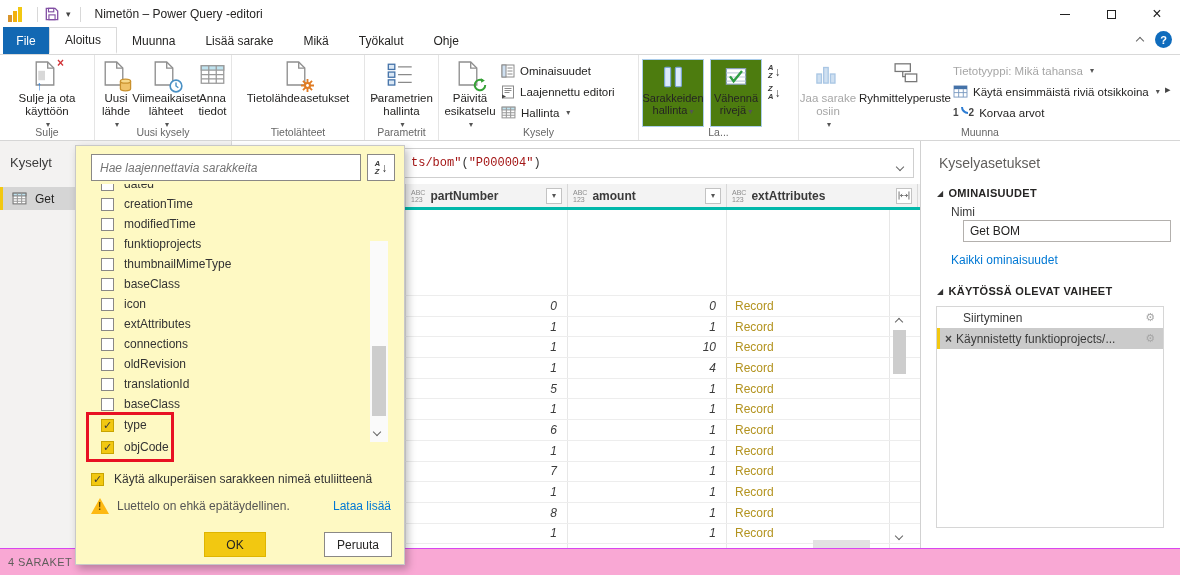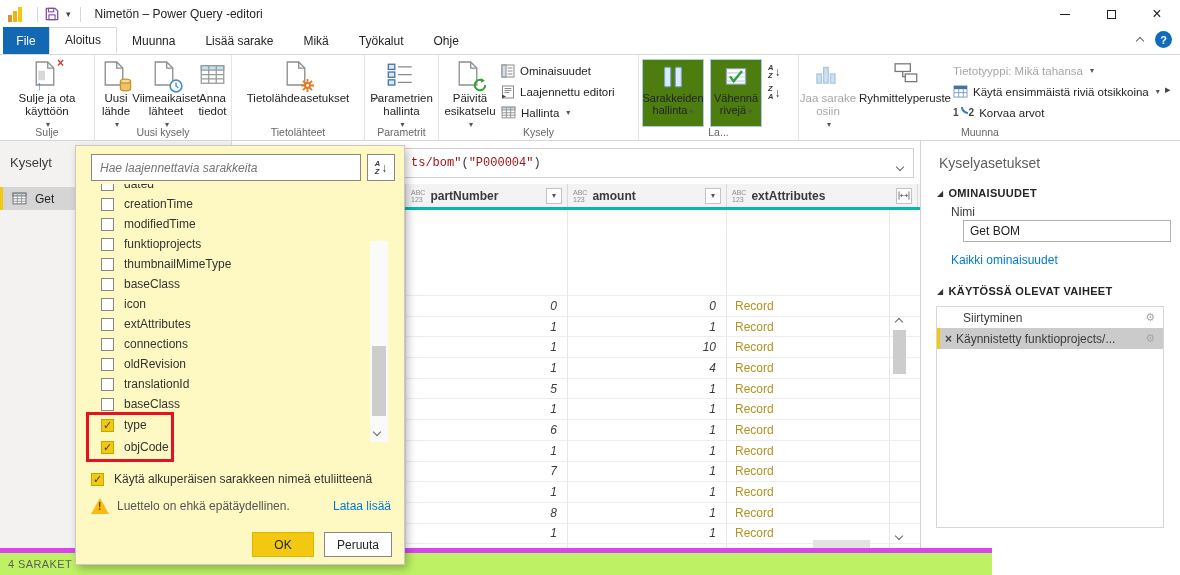--- a/index.html
+++ b/index.html
@@ -106,21 +106,21 @@
   .sp-link{position:absolute;left:30px;top:112px;color:#0078d4;}
   .stepsbox{position:absolute;left:15px;top:165px;width:228px;height:222px;border:1px solid #d6d6d6;background:#fff;overflow:hidden;}
   .step{height:21px;display:flex;align-items:center;padding-left:26px;position:relative;color:#3b3b3b;white-space:nowrap;}
   .step .gear{margin-left:auto;margin-right:8px;color:#a6a6a6;font-size:11px;}
   .step .gear::after{content:"⚙";}
   .step.selected{background:#cbcbcb;border-left:3px solid #f2c811;padding-left:5px;}
   .step-x{color:#444;font-size:12px;margin-right:4px;}
   .step-x::after{content:"×";font-weight:bold;}
 
   
-  .statusbar{position:absolute;left:0;top:548px;width:992px;height:27px;background:#bef264;border-top:5px solid #d946ef;display:flex;align-items:center;}
+  .statusbar{position:absolute;left:0;top:548px;width:1180px;height:27px;background:#f9a8d4;border-top:1px solid #d946ef;display:flex;align-items:center;}
   .statusbar span{margin-left:8px;font-size:11px;color:#605e5c;letter-spacing:.4px;}
 
   
   .popup{position:absolute;left:75px;top:145px;width:330px;height:420px;background:#fef9c3;border:1px solid #c8c8c8;box-shadow:3px 4px 8px rgba(0,0,0,.25);z-index:50;}
   .psearch{position:absolute;left:15px;top:8px;width:270px;height:27px;border:1px solid #8a8886;font-style:italic;font-size:12px;padding:0 8px;color:#666;font-family:inherit;}
   .psort{position:absolute;left:291px;top:8px;width:28px;height:27px;border:1px solid #8a8886;background:#fff;display:flex;align-items:center;justify-content:center;}
   .plist{position:absolute;left:0;top:38px;width:292px;height:280px;overflow:hidden;padding-left:25px;}
   .pitem{height:20px;display:flex;align-items:center;}
   .pitem:first-child{margin-top:-10px;}
   .pitem.tall{height:22px;}
@@ -131,21 +131,21 @@
   .pscroll{position:absolute;left:294px;top:95px;width:18px;height:201px;background:#fafafa;}
   .pthumb{position:absolute;left:2px;top:105px;width:14px;height:70px;background:#cdcdcd;}
   .redbox{position:absolute;left:10px;top:266px;width:88px;height:50px;border:3px solid #e81123;pointer-events:none;}
   .prefixrow{position:absolute;left:15px;top:326px;display:flex;align-items:center;}
   .warnrow{position:absolute;left:15px;top:352px;width:300px;display:flex;align-items:center;}
   .warn-tri{position:relative;width:0;height:0;border-left:9px solid transparent;border-right:9px solid transparent;border-bottom:16px solid #fdb913;margin-right:8px;}
   .warn-tri i{position:absolute;left:-2px;top:3px;font-style:normal;font-weight:bold;font-size:10px;color:#5a4500;}
   .warntext{color:#555;}
   .loadmore{margin-left:auto;color:#0078d4;}
   .pbtns{position:absolute;left:0;top:386px;width:330px;display:flex;justify-content:flex-end;gap:10px;padding-right:14px;}
-  .btn{height:25px;display:flex;align-items:center;justify-content:center;font-size:12px;}
+  .btn{height:25px;display:flex;align-items:center;justify-content:center;font-size:12px;margin-left:48px;}
   .btn-ok{width:62px;background:#f2c811;border:1px solid #dfb500;color:#252423;}
   .btn-cancel{width:68px;background:#fff;border:1px solid #8a8886;color:#252423;}
 
   svg{display:block;}
 </style>
 </head>
 <body>
 
 <div id="app">
 

